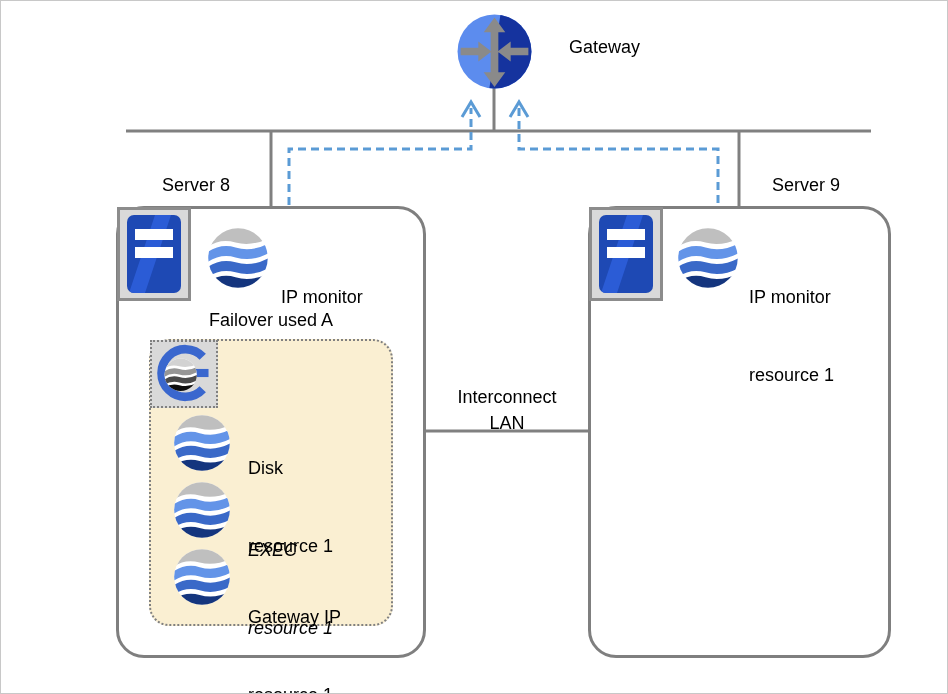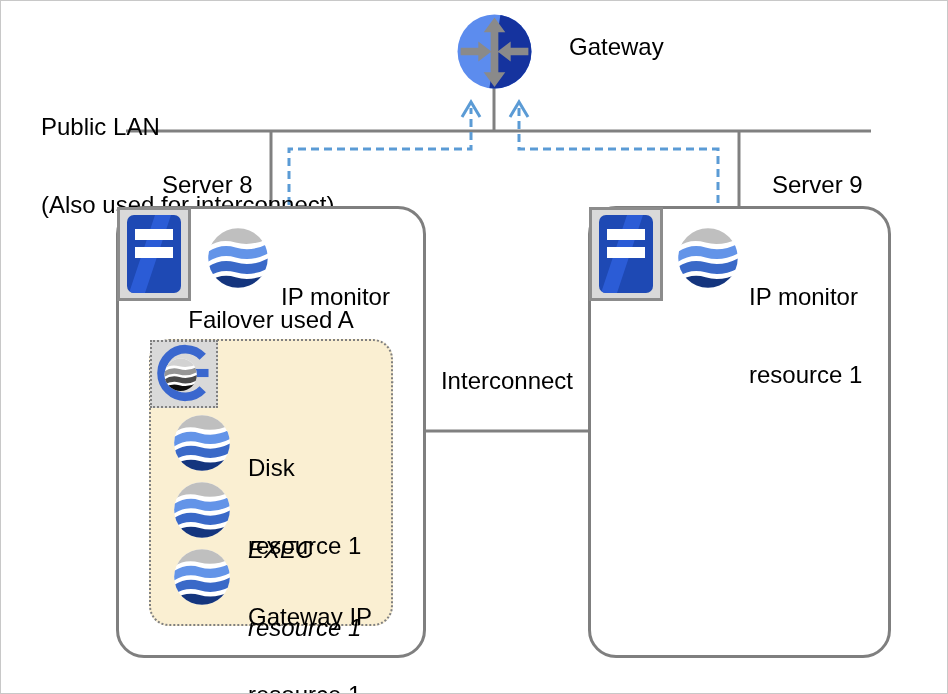--- a/index.html
+++ b/index.html
@@ -1,21 +1,21 @@
 <!DOCTYPE html>
 <html><head>
 <meta charset="utf-8">
 <style>
   html,body{margin:0;padding:0;background:#fff;}
   body{font-family:"Liberation Sans","DejaVu Sans",sans-serif;color:#000;}
   #canvas{
     position:relative;width:948px;height:694px;box-sizing:border-box;
     background:#fff;border:1px solid #c8c8c8;overflow:hidden;
   }
-  .lbl{position:absolute;font-size:24px;line-height:26px;white-space:pre;}
+  .lbl{position:absolute;font-size:18px;line-height:26px;white-space:pre;}
   .lbl.center{text-align:center;white-space:normal;}
   #wiring{position:absolute;left:0;top:0;width:948px;height:694px;}
   .server-box{
     position:absolute;box-sizing:border-box;background:#fff;
     border:3px solid #7f7f7f;border-radius:28px;
   }
   #server1-box{left:115px;top:205px;width:310px;height:452px;}
   #server2-box{left:587px;top:205px;width:303px;height:452px;}
   .server-icon{position:absolute;width:74px;height:94px;}
   #server1-icon{left:116px;top:206px;}
@@ -86,29 +86,26 @@
     <g clip-path="url(#clip-gw)">
       <rect width="100" height="100" fill="#5c8cee"></rect>
       <polygon points="58,0 100,0 100,100 43,100" fill="#15339e"></polygon>
       <polygon points="50,6 36,25 45,25 45,52 55,52 55,25 64,25" fill="#8a8a8a"></polygon>
       <polygon points="50,96 36,77 45,77 45,50 55,50 55,77 64,77" fill="#8a8a8a"></polygon>
       <polygon points="46,50 29,37 29,45 6,45 6,55 29,55 29,63" fill="#8a8a8a"></polygon>
       <polygon points="54,50 71,37 71,45 94,45 94,55 71,55 71,63" fill="#8a8a8a"></polygon>
     </g>
   </svg>
 
-  <div class="lbl" style="left:40px;top:61px;">
-    <div>Public LAN</div>
-    <div>(Also used for interconnect)</div>
-  </div>
   <div class="lbl" style="left:568px;top:33px;">Gateway</div>
   <div class="lbl" style="left:161px;top:171px;">Server 8</div>
   <div class="lbl" style="left:771px;top:171px;">Server 9</div>
-  <div class="lbl center" style="left:425px;top:367px;width:162px;">
+  <div class="lbl center" style="left:425px;top:383px;width:162px;">
     <div>Interconnect</div>
+    <div>LAN</div>
   </div>
 
   <div class="server-box" id="server1-box"></div>
 
   <div class="server-box" id="server2-box"></div>
 
   <svg class="server-icon" id="server1-icon" viewBox="0 0 74 94">
     <rect x="1.5" y="1.5" width="71" height="91" fill="#d9d9d9" stroke="#8c8c8c" stroke-width="3"></rect>
     <rect x="10" y="8" width="54" height="78" rx="7" fill="#1e49b4"></rect>
     <polygon points="12,86 38,8 54,8 28,86" fill="#2b5cd6" clip-path="url(#clip-tower)"></polygon>

